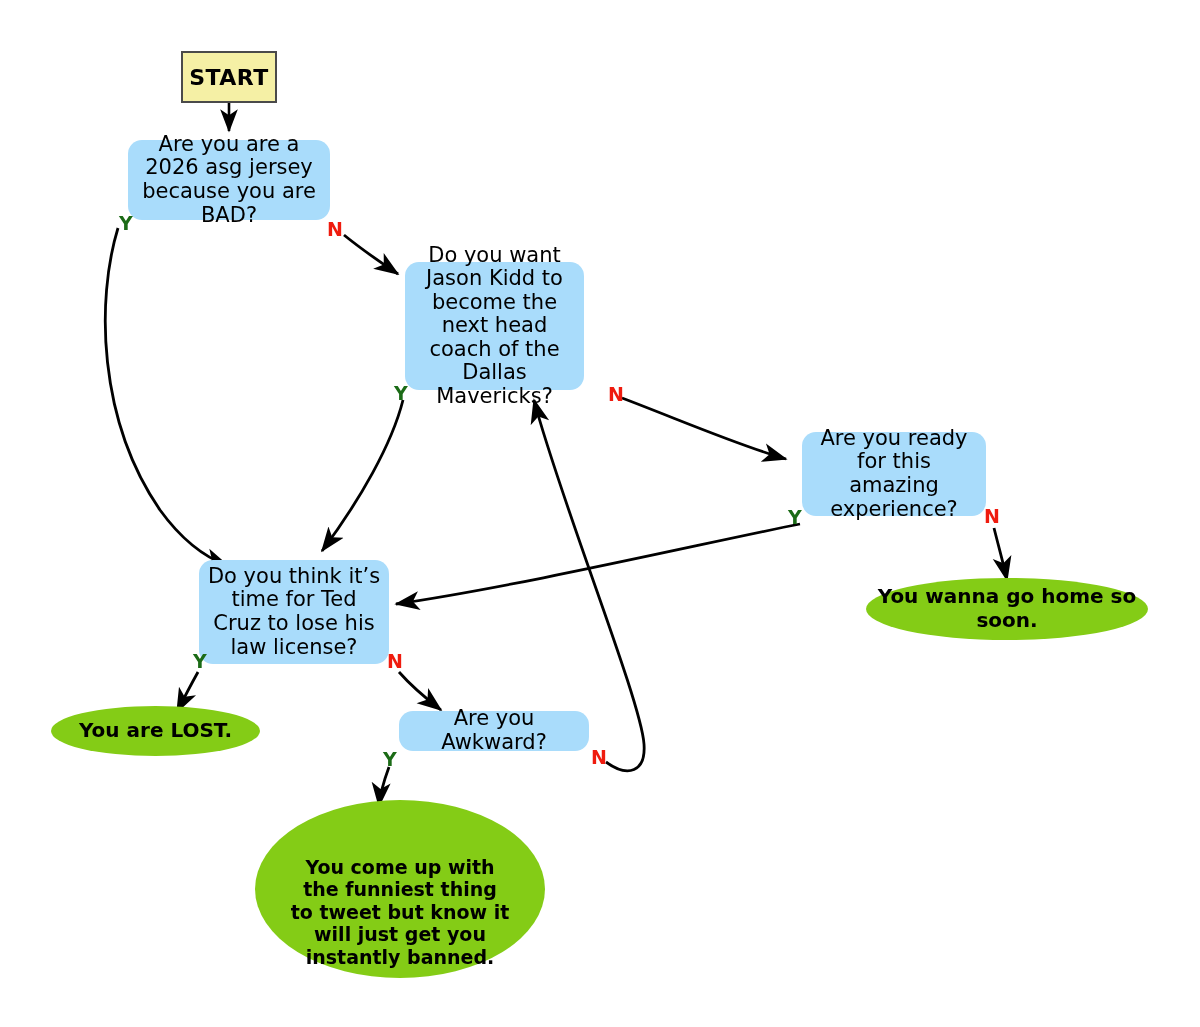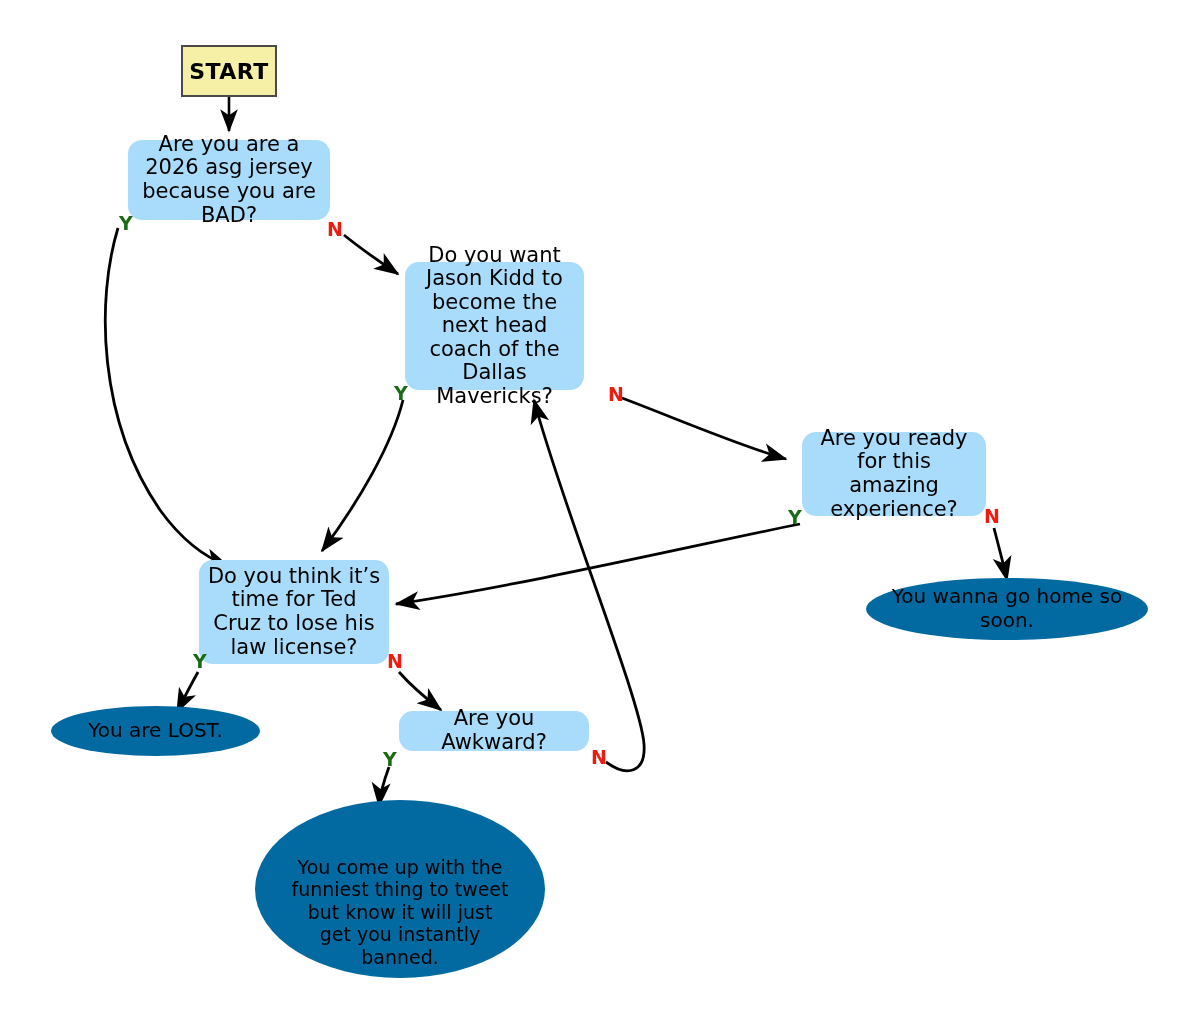--- a/index.html
+++ b/index.html
@@ -44,23 +44,23 @@
   .node-decision {
     background: #a9dcfb;
     border-radius: 14px;
     font-size: 21px;
     color: #000000;
     line-height: 1.12;
     font-family: "DejaVu Sans", sans-serif;
     padding: 4px 8px;
   }
   .node-terminal {
-    background: #0369a1;
+    background: #84cc16;
     border-radius: 50%;
-    font-weight: normal;
+    font-weight: bold;
     font-size: 20px;
     color: #000000;
     line-height: 1.18;
   }
   .edge-label {
     position: absolute;
     font-weight: bold;
     font-size: 19px;
     z-index: 6;
     font-family: "DejaVu Sans", sans-serif;
@@ -96,21 +96,21 @@
 
     <path d="M198,672 C188,690 182,702 177,712" fill="none" stroke="#000000" stroke-width="2.8" marker-end="url(#ah)"></path>
 
     <path d="M399,672 C413,688 428,700 441,710" fill="none" stroke="#000000" stroke-width="2.8" marker-end="url(#ah)"></path>
 
     <path d="M389,767 C382,786 380,795 379,806" fill="none" stroke="#000000" stroke-width="2.8" marker-end="url(#ah)"></path>
 
     <path d="M606,762 C628,778 646,772 644,744 C641,700 560,500 534,400" fill="none" stroke="#000000" stroke-width="2.8" marker-end="url(#ah)"></path>
   </svg>
 
-  <div class="node node-start" style="left:181px; top:45px; width:96px; height:52px;">
+  <div class="node node-start" style="left:181px; top:51px; width:96px; height:52px;">
     <span>START</span>
   </div>
 
   <div class="node node-decision" style="left:128px; top:140px; width:202px; height:80px;">
     <span>Are you are a 2026 asg jersey because you are BAD?</span>
   </div>
 
   <div class="node node-decision" style="left:405px; top:262px; width:179px; height:128px;">
     <span>Do you want Jason Kidd to become the next head coach of the Dallas Mavericks?</span>
   </div>

